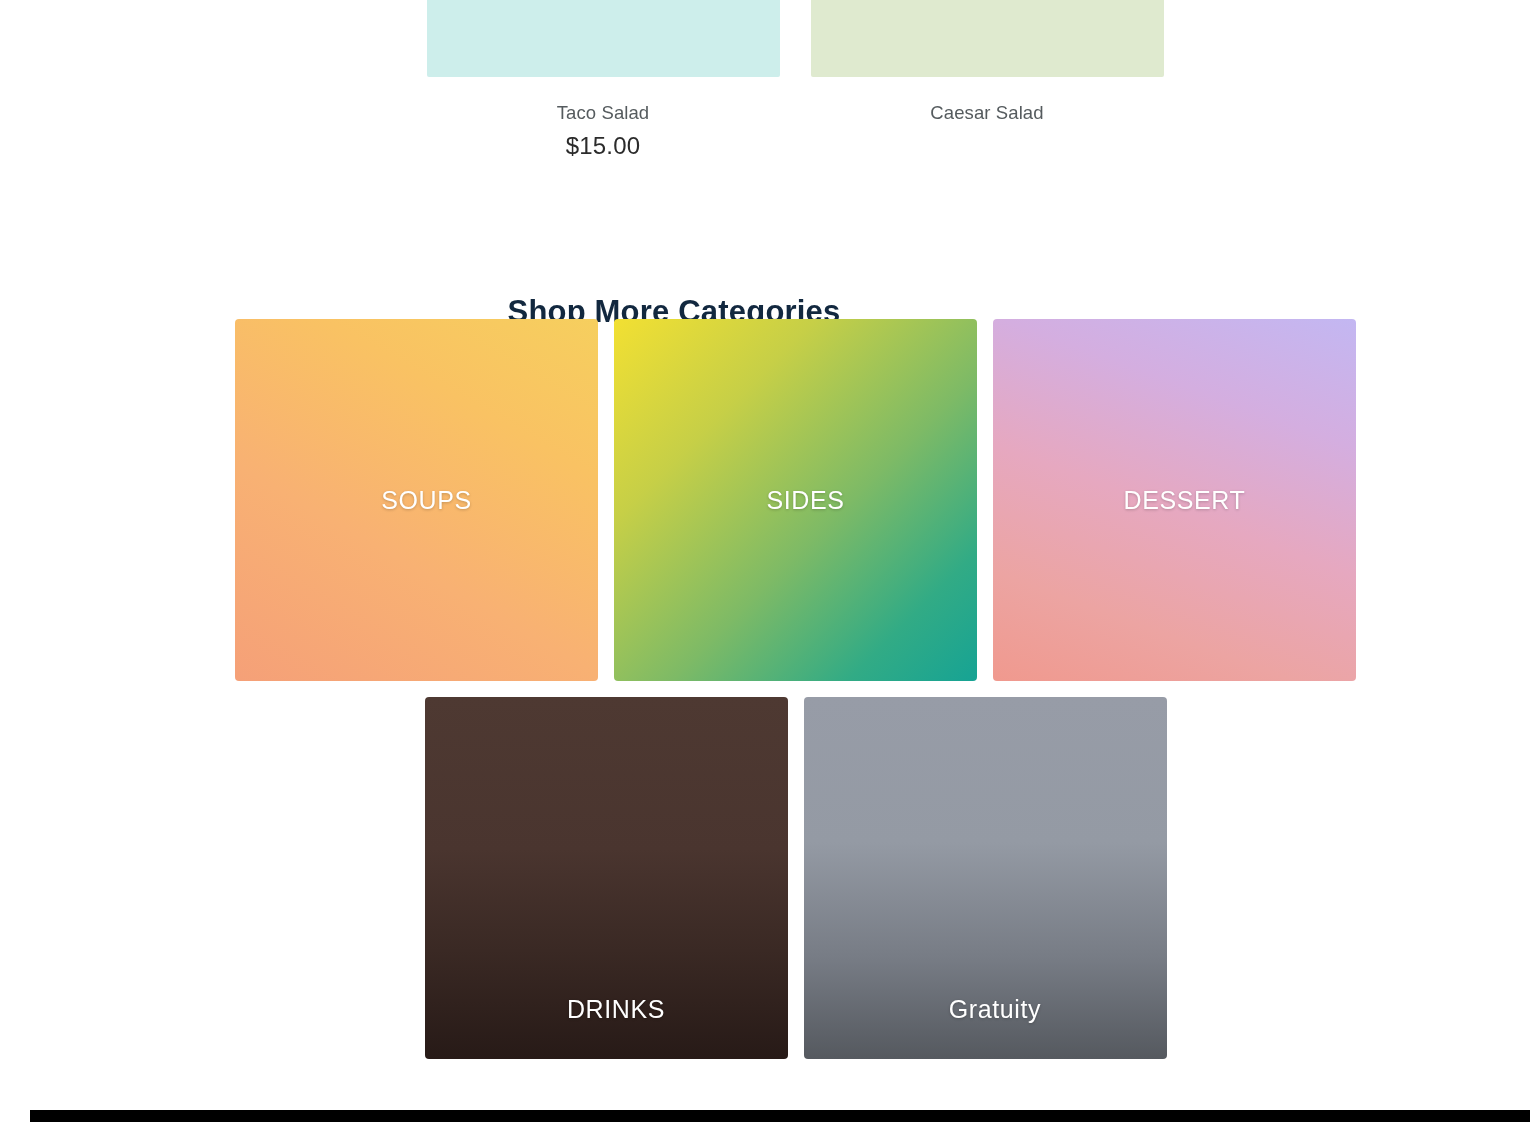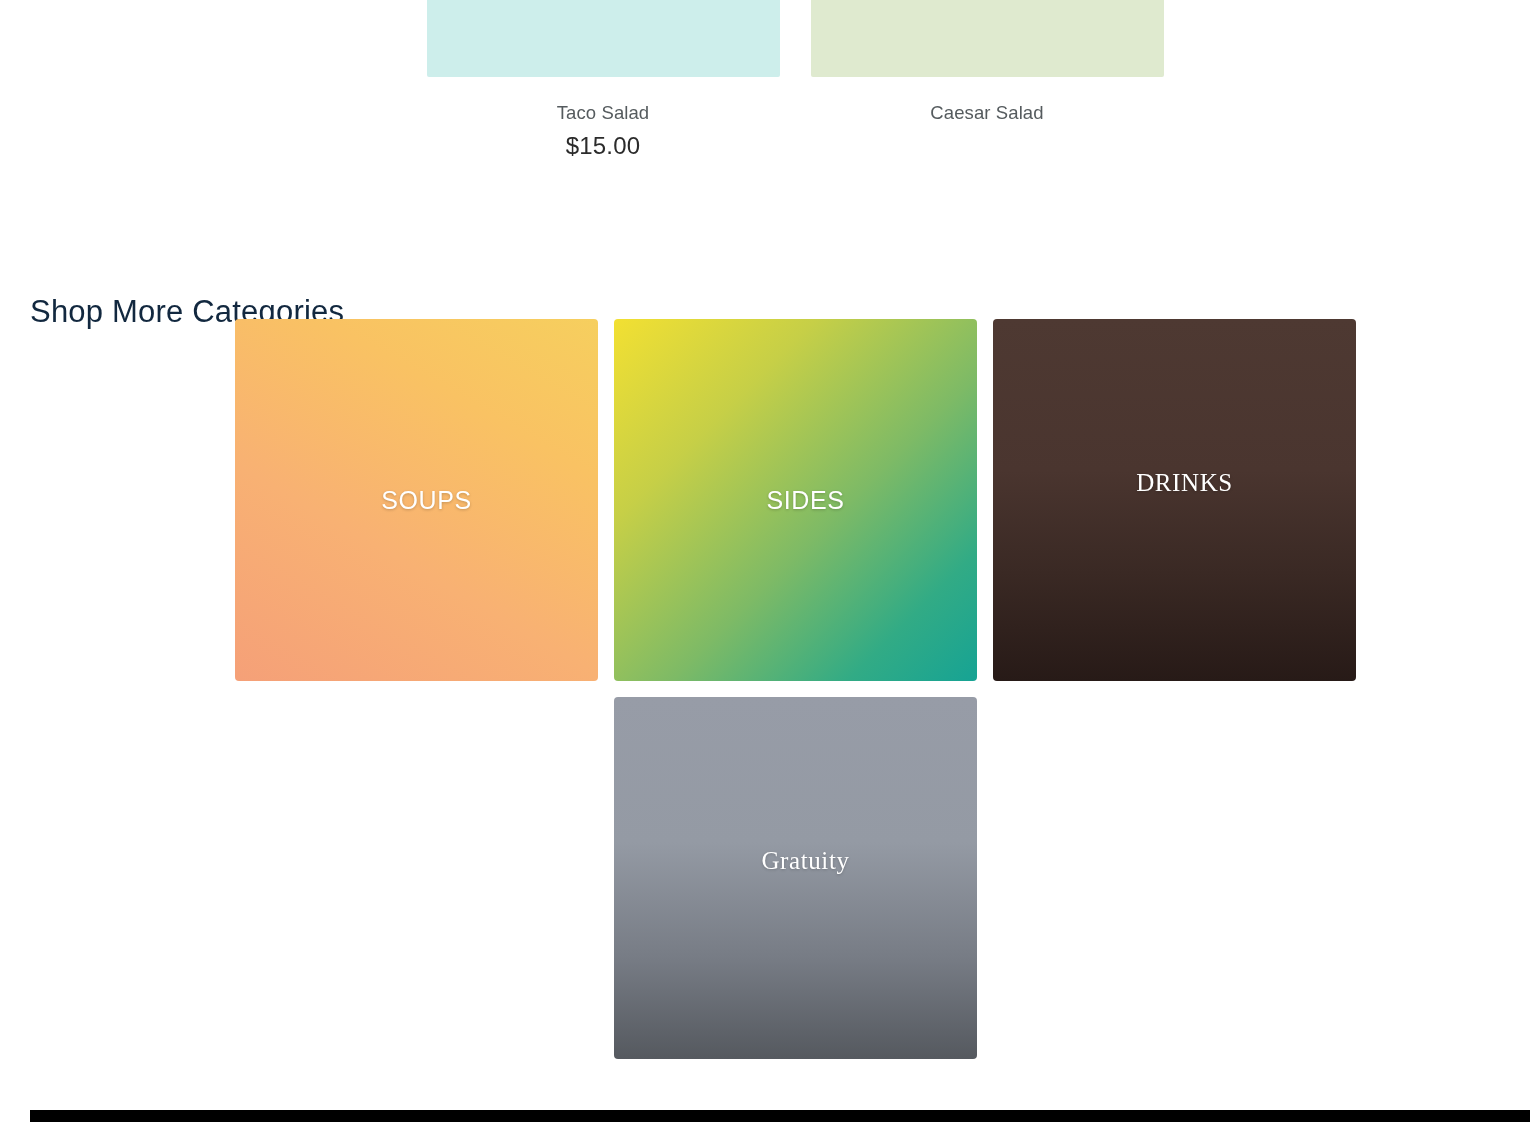--- a/index.html
+++ b/index.html
@@ -55,22 +55,23 @@
     letter-spacing: 0.2px;
     line-height: 1.2;
   }
 
   
   .section-heading {
     position: absolute;
     left: 0;
     top: 268px;
     width: 1288px;
+    text-align: center;
     font-size: 31px;
-    font-weight: normal;
+    font-weight: bold;
     color: #12283f;
     letter-spacing: 0.2px;
   }
 
   
   .category-grid {
     position: absolute;
     left: 205px;
     top: 319px;
     width: 1121px;
@@ -93,22 +94,22 @@
   }
   .category-tile .tile-label {
     color: #ffffff;
     font-size: 25px;
     letter-spacing: 0.6px;
     text-shadow: 0 1px 3px rgba(0,0,0,0.22);
     user-select: none;
   }
   
   .category-tile.label-bottom {
+    align-items: flex-end;
     padding-bottom: 35px;
-    font-family: Liberation Serif, serif;
   }
 
   
   .tile-soups   { background: linear-gradient(30deg, #f5a078 0%, #f8b173 38%, #f9c263 72%, #f6cf5e 100%); }
   .tile-sides   { background: linear-gradient(135deg, #f2e032 0%, #c6cf47 28%, #7dba66 58%, #32ab85 82%, #16a394 100%); }
   .tile-dessert { background: linear-gradient(20deg, #f0998e 0%, #eca4a2 22%, #e6a8c0 48%, #d4aee0 74%, #c3b7f2 100%); }
   .tile-drinks  { background: linear-gradient(180deg, #4e3932 0%, #4a352f 42%, #3a2924 70%, #271a17 100%); }
   .tile-gratuity{ background: linear-gradient(180deg, #979ca7 0%, #949aa4 40%, #777c85 72%, #55595f 100%); }
 
   
@@ -146,20 +147,23 @@
   <div class="category-grid">
 
     <div class="category-tile tile-soups">
       <span class="tile-label">SOUPS</span>
     </div>
 
     <div class="category-tile tile-sides">
       <span class="tile-label">SIDES</span>
     </div>
 
+    <div class="category-tile tile-dessert">
+      <span class="tile-label">DESSERT</span>
+    </div>
 
     <div class="category-tile tile-drinks label-bottom">
       <span class="tile-label">DRINKS</span>
     </div>
 
     <div class="category-tile tile-gratuity label-bottom">
       <span class="tile-label">Gratuity</span>
     </div>
 
   </div>

